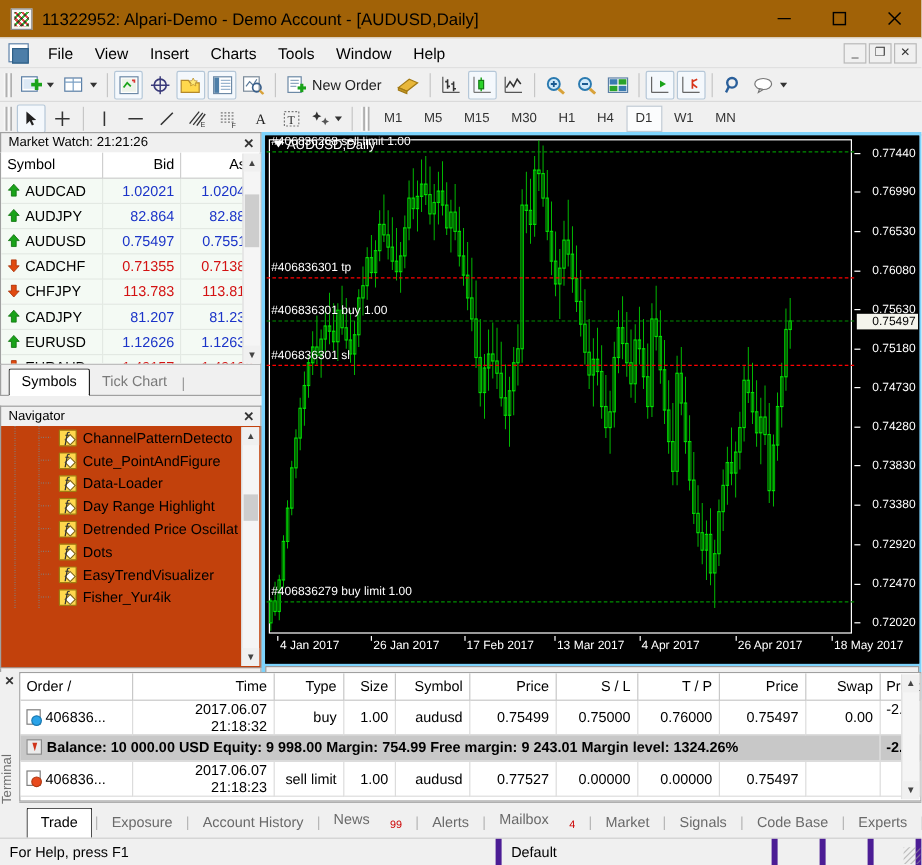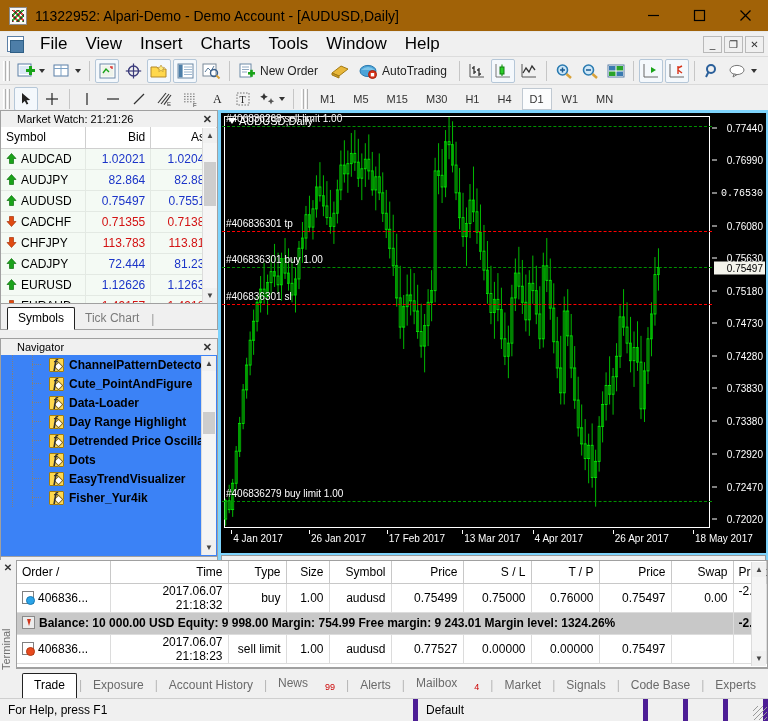--- a/index.html
+++ b/index.html
@@ -47,21 +47,21 @@
   .menu-appicon { width: 18px; height: 18px; margin: 0 6px 0 3px; position: relative; flex:none;}
   .menu-appicon::before{
     content:""; position:absolute; left:0; top:1px; width:15px;height:14px;
     background:#fff; border:1px solid #5b7fa6;
   }
   .menu-appicon::after{
     content:""; position:absolute; left:3px; top:5px; width:12px;height:11px;
     background:#4d7ea8; border:1px solid #2f5f86;
   }
   .menu-item {
-    padding: 3px 9px; font-size: 17px; color: #000; white-space: nowrap; cursor: default;
+    padding: 3px 9px; font-size: 13px; color: #000; white-space: nowrap; cursor: default;
   }
   .menu-right { margin-left: auto; display: flex; padding-right: 4px; }
   .mdibtn {
     width: 19px; height: 17px; margin-left: 2px; border: 1px solid #b9b9b9; background:#f0f0f0;
     display:flex;align-items:center;justify-content:center;font-size:10px;color:#333;
   }
 
   
   .toolbar {
     height: 28px; background: #f0f0f0; display: flex; align-items: center;
@@ -89,21 +89,21 @@
 
   
   .workarea { position: absolute; left:0; top:110px; right:0; bottom:0; }
 
   
   .leftcol { position: absolute; left: 0; top: 0; width: 218px; bottom: 138px; }
 
   .panel-head {
     height: 17px; background: #f0f0f0; display: flex; align-items: center;
     border: 1px solid #a0a0a0; border-bottom: none;
-    font-size: 11px; color: #000; padding-left: 16px;
+    font-size: 11px; color: #000; padding-left: 6px;
   }
   .panel-head .x { margin-left: auto; padding: 0 5px; font-size: 11px; font-weight: bold; color:#333;}
 
   .mw { position: absolute; left: 0; top: 0; width: 218px; height: 220px; }
   .mw-body { position:absolute; left:0; right:0; top:17px; bottom:26px; border:1px solid #a0a0a0; border-top:none; background:#fff; overflow:hidden;}
   table.mw-table { width: 100%; border-collapse: collapse; table-layout: fixed; }
   table.mw-table th {
     font-weight: normal; font-size: 12px; background: #fff; color:#000;
     border-right: 1px solid #cfcfcf; border-bottom: 1px solid #cfcfcf;
     height: 21px; padding: 0 5px;
@@ -129,21 +129,21 @@
   .sb-thumb { position:absolute; left:1px; right:1px; top:34px; height:44px; background:#cdcdcd; }
   .tabstrip {
     position:absolute; left:0; right:0; bottom:0; height:26px; background:#f0f0f0;
     border:1px solid #a0a0a0; border-top:none; display:flex; align-items:flex-end; padding-left:6px;
   }
   .ptab { font-size:12px; padding: 3px 10px 4px; color:#7a7a7a; }
   .ptab.active { color:#000; background:#fff; border:1px solid #222; border-bottom-color:#fff; border-radius:2px 2px 0 0; margin-bottom:-1px;}
   .tabdiv { color:#999; padding: 3px 2px; }
 
   .nav { position: absolute; left: 0; top: 228px; width: 218px; bottom: 0; }
-  .nav-body { position:absolute; left:0; right:0; top:17px; bottom:26px; border:1px solid #a0a0a0; border-top:none; background:#3b82f6; overflow:hidden;font-weight:bold;}
+  .nav-body { position:absolute; left:0; right:0; top:17px; bottom:26px; border:1px solid #a0a0a0; border-top:none; background:#c2410c; overflow:hidden;}
   .nav-list { position:absolute; left:0; top:0; right:16px; bottom:0; }
   .nav-row { height:19px; display:flex; align-items:center; font-size:12px; color:#000; padding-left: 2px; white-space:nowrap;}
   .tree-lines { width:46px; height:19px; flex:none; position:relative; }
   .tree-lines::before{content:"";position:absolute;left:9px;top:0;bottom:0;width:1px;
     background-image:linear-gradient(#808080 1px,transparent 1px);background-size:1px 2px;}
   .tree-lines::after{content:"";position:absolute;left:29px;top:0;bottom:0;width:1px;
     background-image:linear-gradient(#808080 1px,transparent 1px);background-size:1px 2px;}
   .tree-stub{position:absolute;left:29px;top:9px;width:10px;height:1px;
     background-image:linear-gradient(90deg,#808080 1px,transparent 1px);background-size:2px 1px;}
   .fx-icon { width:15px;height:14px;flex:none;margin-right:5px;background:#ffd84d;border:1px solid #a07c10;
@@ -348,29 +348,20 @@
       <span>New Order</span>
     </div>
 
     <div class="tbtn">
       <svg width="20" height="16" viewBox="0 0 20 16">
         <path d="M2 10 L11 3 L18 6 L9 13 Z" fill="#e8b73a" stroke="#a37a14"></path>
         <path d="M2 10 L9 13 L9 15 L2 12 Z" fill="#c99a22" stroke="#a37a14"></path>
       </svg>
     </div>
 
-    <div class="tbtn labeled">
-      <svg width="19" height="16" viewBox="0 0 19 16">
-        <ellipse cx="9" cy="8" rx="8" ry="5.6" fill="#4aa3d8" stroke="#2a7ab0"></ellipse>
-        <path d="M2 7 Q9 1 16 7" fill="#7dc4e8"></path>
-        <circle cx="13.5" cy="11.5" r="4" fill="#d8341a" stroke="#a3200c"></circle>
-        <rect x="11.8" y="10" width="3.4" height="3.4" fill="#fff"></rect>
-      </svg>
-      <span>AutoTrading</span>
-    </div>
 
     <div class="tbsep"></div>
 
     <div class="tbtn">
       <svg width="18" height="16" viewBox="0 0 18 16">
         <line x1="2" y1="1" x2="2" y2="14" stroke="#555"></line>
           <line x1="2" y1="14" x2="16" y2="14" stroke="#555"></line>
         <g stroke="#333" stroke-width="1.3">
             <line x1="6" y1="3" x2="6" y2="11"></line>
             <line x1="4" y1="5" x2="6" y2="5"></line>
@@ -602,21 +593,21 @@
                   <td class="sym"><span class="arrow"><svg viewBox="0 0 11 11" width="11" height="11">
                         <path d="M5.5 10.5 L1 5.5 L3.5 5.5 L3.5 0.5 L7.5 0.5 L7.5 5.5 L10 5.5 Z" fill="#e04a10" stroke="#a83209" stroke-width=".7"></path>
                       </svg></span>CHFJPY</td>
                   <td class="px dn">113.783</td>
                   <td class="px dn">113.816</td>
                 </tr>
                 <tr>
                   <td class="sym"><span class="arrow"><svg viewBox="0 0 11 11" width="11" height="11">
                         <path d="M5.5 0.5 L10 5.5 L7.5 5.5 L7.5 10.5 L3.5 10.5 L3.5 5.5 L1 5.5 Z" fill="#19a319" stroke="#0d700d" stroke-width=".7"></path>
                       </svg></span>CADJPY</td>
-                  <td class="px up">72.444</td>
+                  <td class="px up">81.207</td>
                   <td class="px up">81.235</td>
                 </tr>
                 <tr>
                   <td class="sym"><span class="arrow"><svg viewBox="0 0 11 11" width="11" height="11">
                         <path d="M5.5 0.5 L10 5.5 L7.5 5.5 L7.5 10.5 L3.5 10.5 L3.5 5.5 L1 5.5 Z" fill="#19a319" stroke="#0d700d" stroke-width=".7"></path>
                       </svg></span>EURUSD</td>
                   <td class="px up">1.12626</td>
                   <td class="px up">1.12635</td>
                 </tr>
                 <tr>
@@ -990,21 +981,21 @@
               <div class="hline" style="top: 92.9825%; border-top: 1px dashed rgb(0, 144, 0);"></div>
               <div class="hlabel" style="top: calc(92.9825% - 13px);">#406836279 buy limit 1.00</div>
             </div>
         </div>
         <div class="yaxis" id="yaxis">
             <div class="ytickmark" style="top: 2.80702%;"></div>
             <div class="ytick" style="top: 2.80702%;">0.77440</div>
             <div class="ytickmark" style="top: 10.7018%;"></div>
             <div class="ytick" style="top: 10.7018%;">0.76990</div>
             <div class="ytickmark" style="top: 18.7719%;"></div>
-            <div class="ytick" style="top: 18.7719%; font-family: Liberation Mono, monospace;">0.76530</div>
+            <div class="ytick" style="top: 18.7719%;">0.76530</div>
             <div class="ytickmark" style="top: 26.6667%;"></div>
             <div class="ytick" style="top: 26.6667%;">0.76080</div>
             <div class="ytickmark" style="top: 34.5614%;"></div>
             <div class="ytick" style="top: 34.5614%;">0.75630</div>
             <div class="ytickmark" style="top: 42.4561%;"></div>
             <div class="ytick" style="top: 42.4561%;">0.75180</div>
             <div class="ytickmark" style="top: 50.3509%;"></div>
             <div class="ytick" style="top: 50.3509%;">0.74730</div>
             <div class="ytickmark" style="top: 58.2456%;"></div>
             <div class="ytick" style="top: 58.2456%;">0.74280</div>

